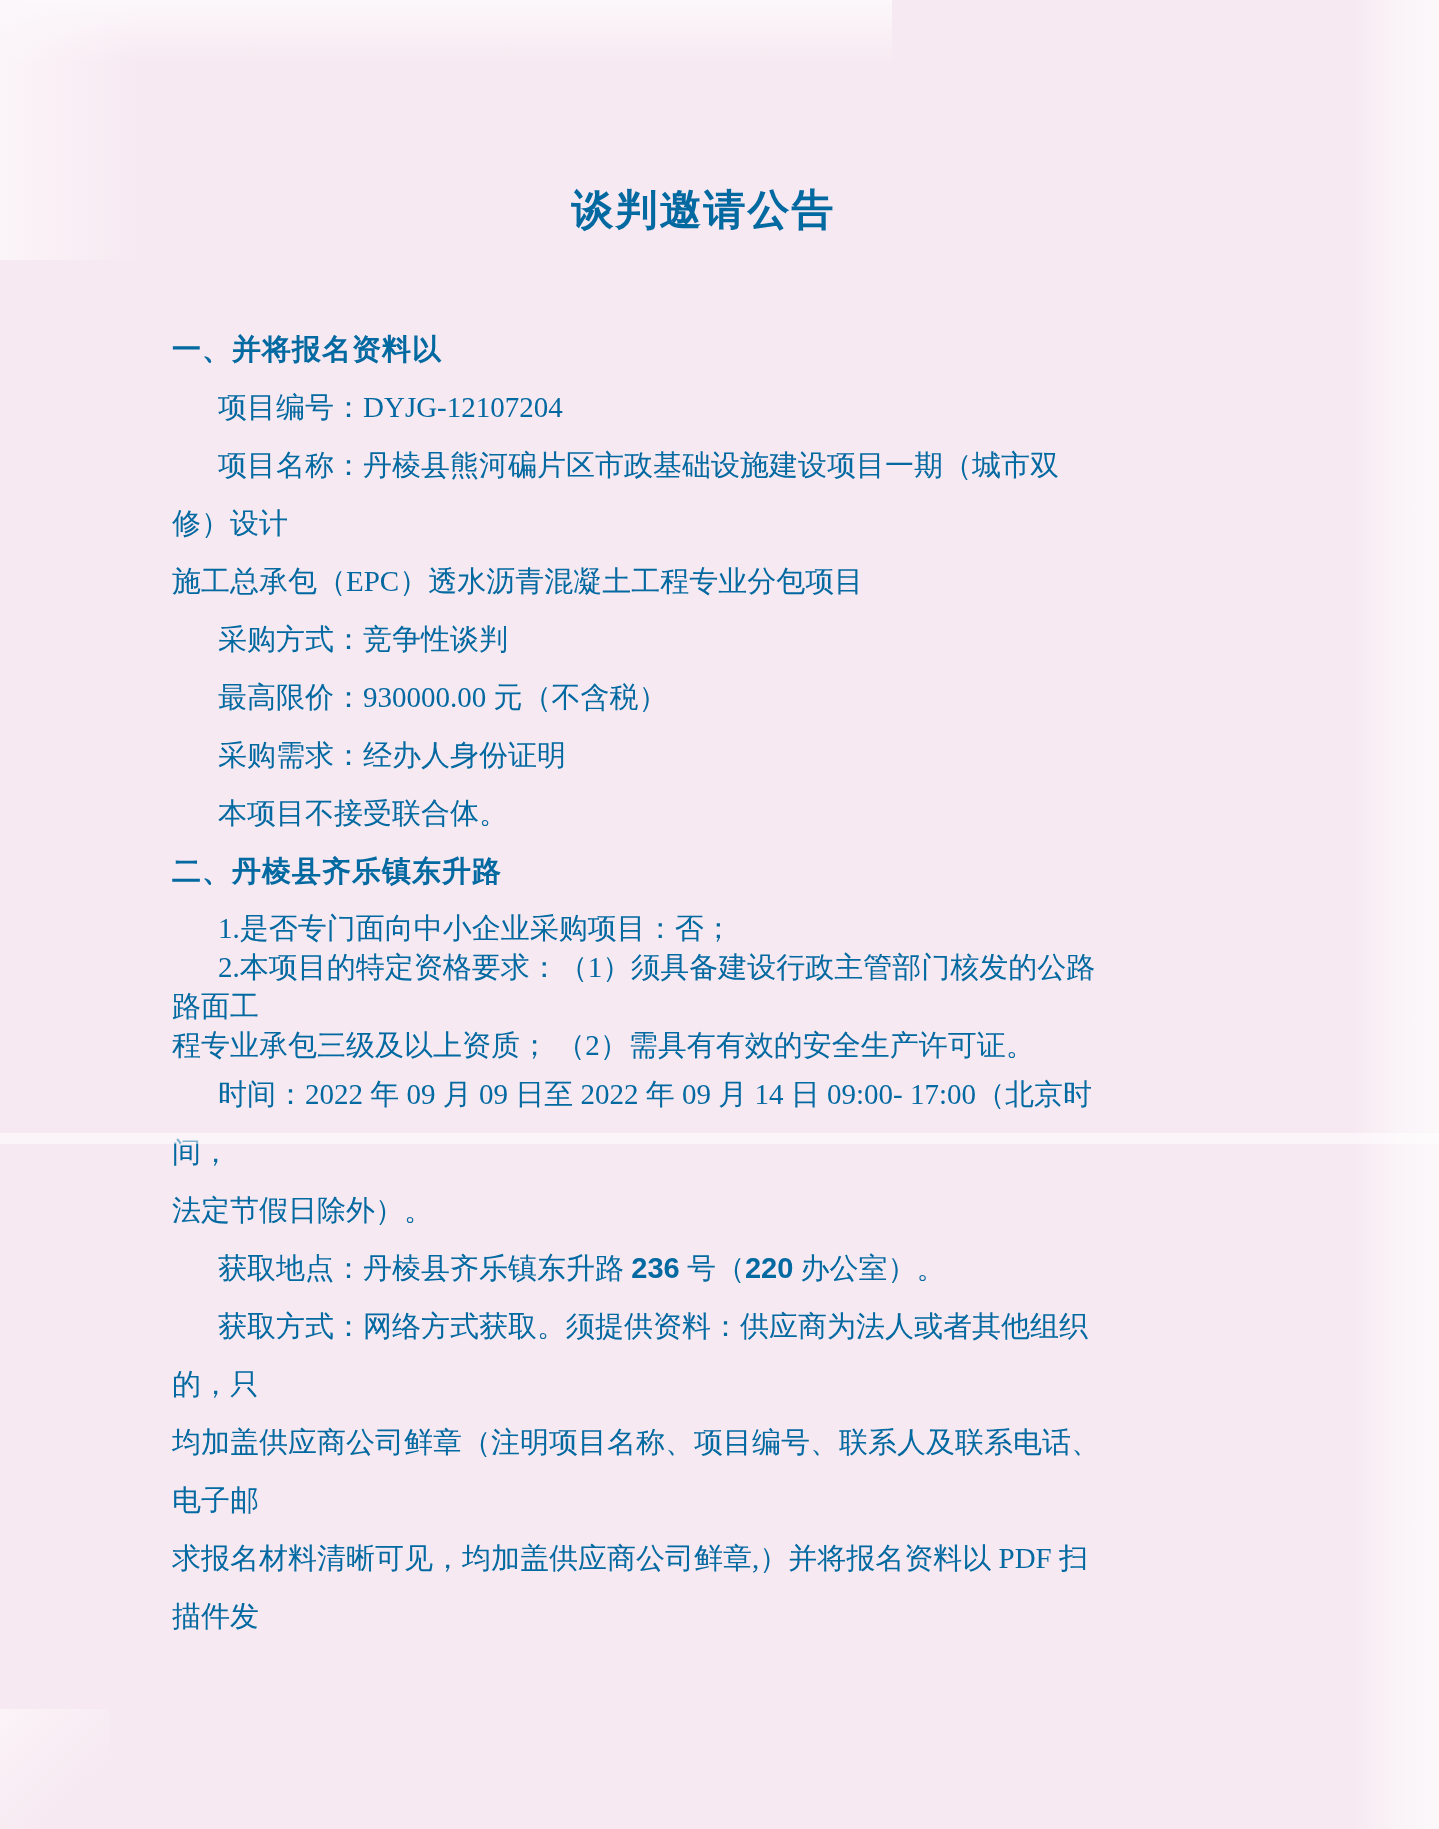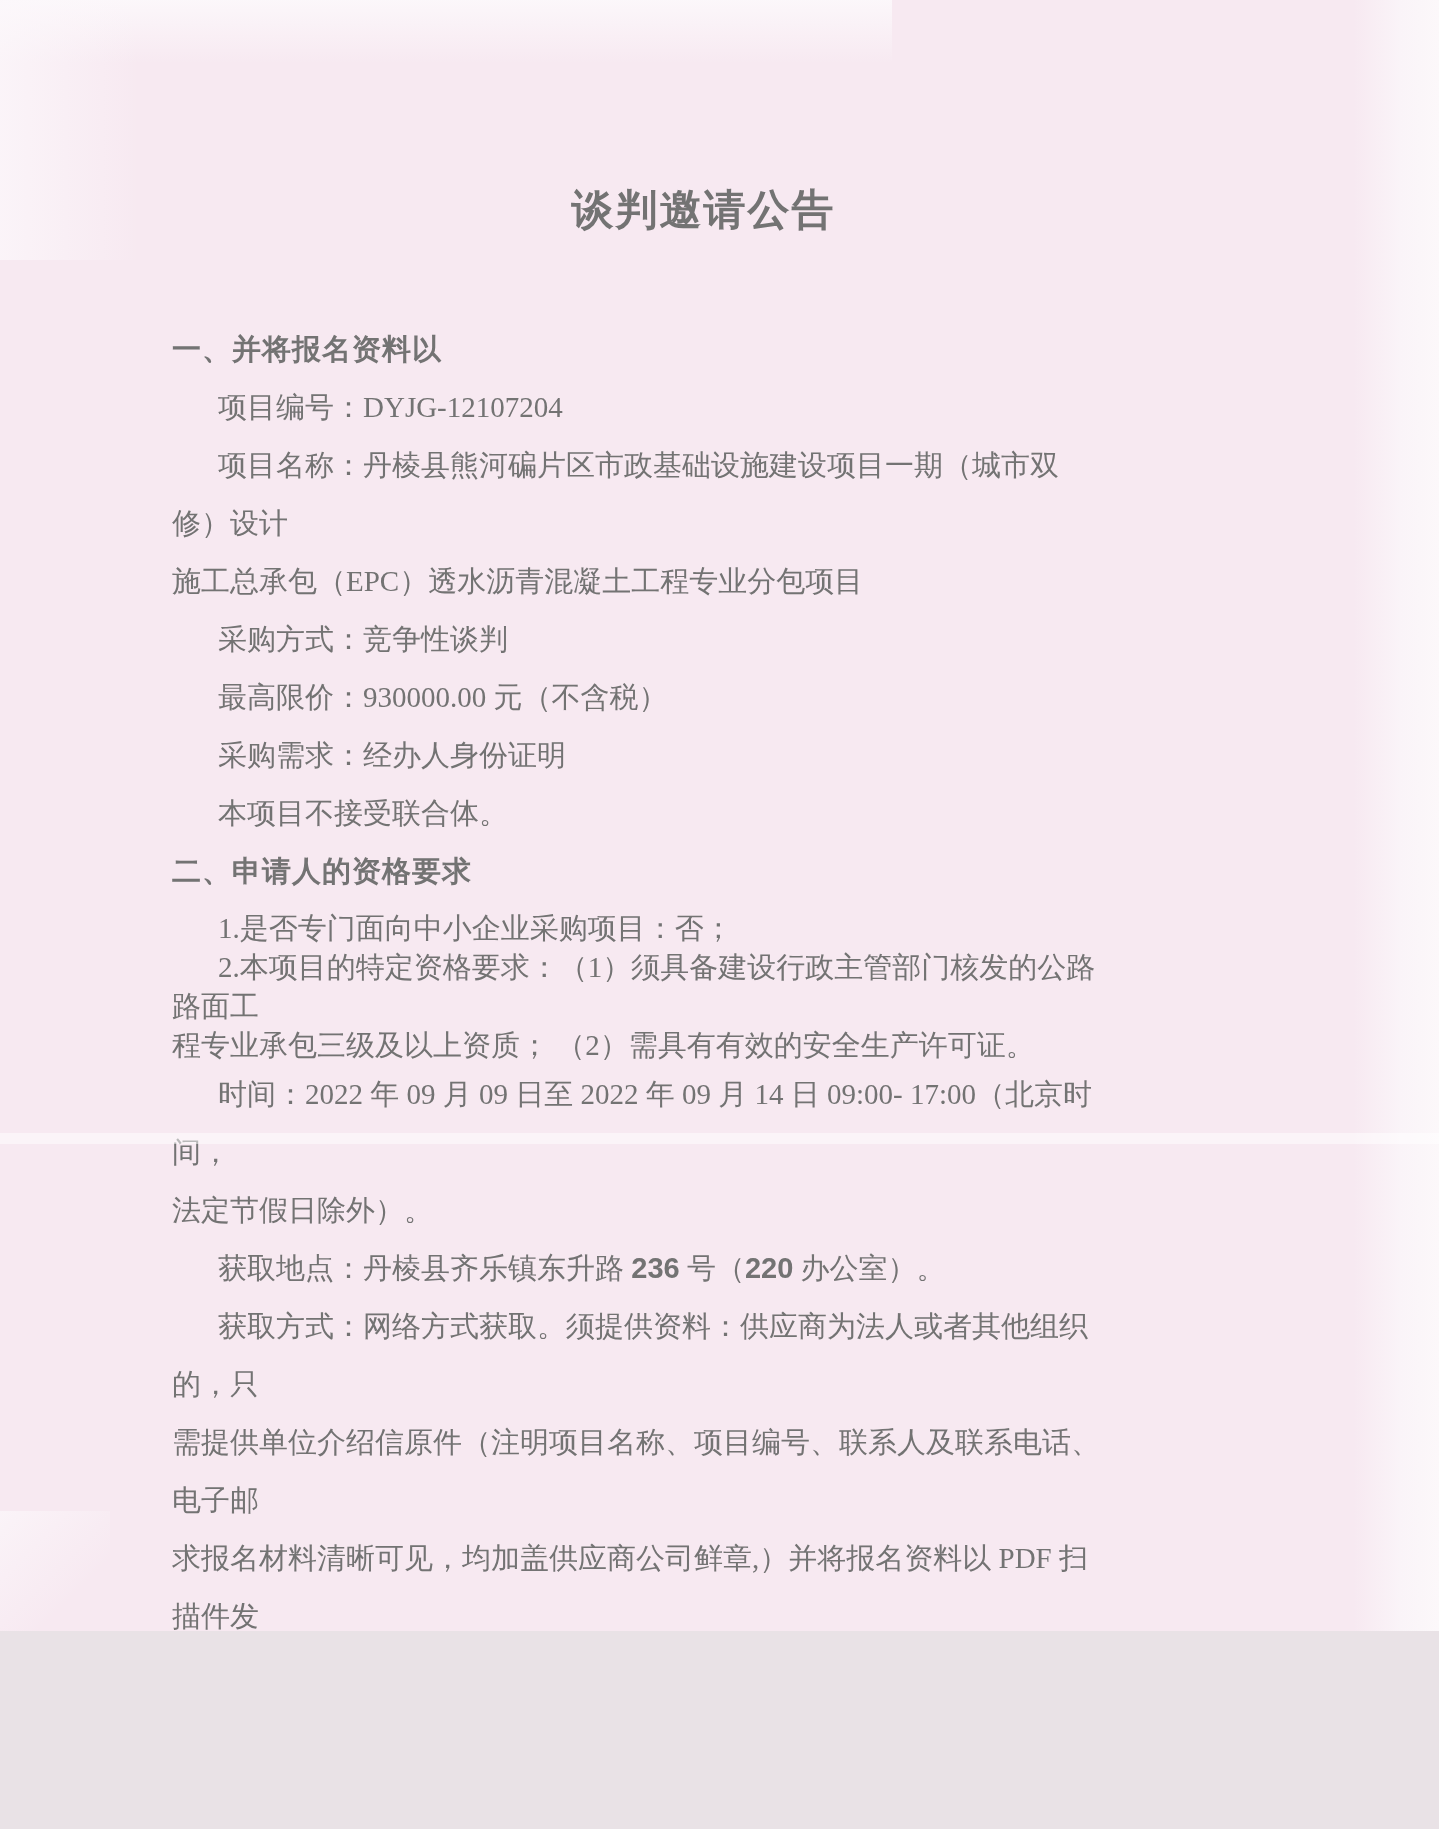--- a/index.html
+++ b/index.html
@@ -1,23 +1,23 @@
 <!DOCTYPE html>
 <html><head>
 <meta charset="utf-8">
 <style>
   html,body { margin:0; padding:0; }
   body { background:#e9e2e6; }
   .page {
     position:relative;
-    width:1439px; height:1631px;
+    width:1439px; height:1829px;
     background:#f7e9f1;
     overflow:hidden;
     font-family:"Liberation Serif", serif;
-    color:#737373;
+    color:#0369a1;
   }
   
   .artifact { position:absolute; pointer-events:none; }
   .right-strip {
     top:0; right:0; width:86px; height:100%;
     background:linear-gradient(to right, rgba(251,246,249,0) 0%, #faf4f8 55%, #fcf8fa 100%);
   }
   .top-fade {
     top:0; left:0; width:62%; height:64px;
     background:linear-gradient(to bottom, rgba(252,248,251,0.95) 0%, rgba(252,248,251,0) 100%);
@@ -84,24 +84,24 @@
 
   <div class="doc-body" id="doc-body">
       <div class="line section" id="line-1">一、并将报名资料以</div>
       <div class="line para" id="line-2">项目编号：DYJG-12107204</div>
       <div class="line para" id="line-3">项目名称：丹棱县熊河碥片区市政基础设施建设项目一期（城市双修）设计</div>
       <div class="line cont" id="line-4">施工总承包（EPC）透水沥青混凝土工程专业分包项目</div>
       <div class="line para" id="line-5">采购方式：竞争性谈判</div>
       <div class="line para" id="line-6">最高限价：930000.00 元（不含税）</div>
       <div class="line para" id="line-7">采购需求：经办人身份证明</div>
       <div class="line para" id="line-8">本项目不接受联合体。</div>
-      <div class="line section" id="line-9">二、申请人的资格要求</div>
+      <div class="line section" id="line-9">二、丹棱县齐乐镇东升路</div>
       <div class="line tight" id="line-10">1.是否专门面向中小企业采购项目：否；</div>
       <div class="line tight" id="line-11">2.本项目的特定资格要求：（1）须具备建设行政主管部门核发的公路路面工</div>
       <div class="line tight-cont" id="line-12">程专业承包三级及以上资质； （2）需具有有效的安全生产许可证。</div>
       <div class="line para" id="line-14">时间：2022 年 09 月 09 日至 2022 年 09 月 14 日 09:00- 17:00（北京时间，</div>
       <div class="line cont" id="line-15">法定节假日除外）。</div>
       <div class="line para" id="line-16"><span>获取地点：丹棱县齐乐镇东升路 </span><span class="b">236</span><span> 号（</span><span class="b">220</span><span> 办公室）。</span></div>
       <div class="line para" id="line-17">获取方式：网络方式获取。须提供资料：供应商为法人或者其他组织的，只</div>
-      <div class="line cont" id="line-18">需提供单位介绍信原件（注明项目名称、项目编号、联系人及联系电话、电子邮</div>
+      <div class="line cont" id="line-18">均加盖供应商公司鲜章（注明项目名称、项目编号、联系人及联系电话、电子邮</div>
       <div class="line cont" id="line-20">求报名材料清晰可见，均加盖供应商公司鲜章,）并将报名资料以 PDF 扫描件发</div>
     </div>
 </div>
 
 </body></html>

